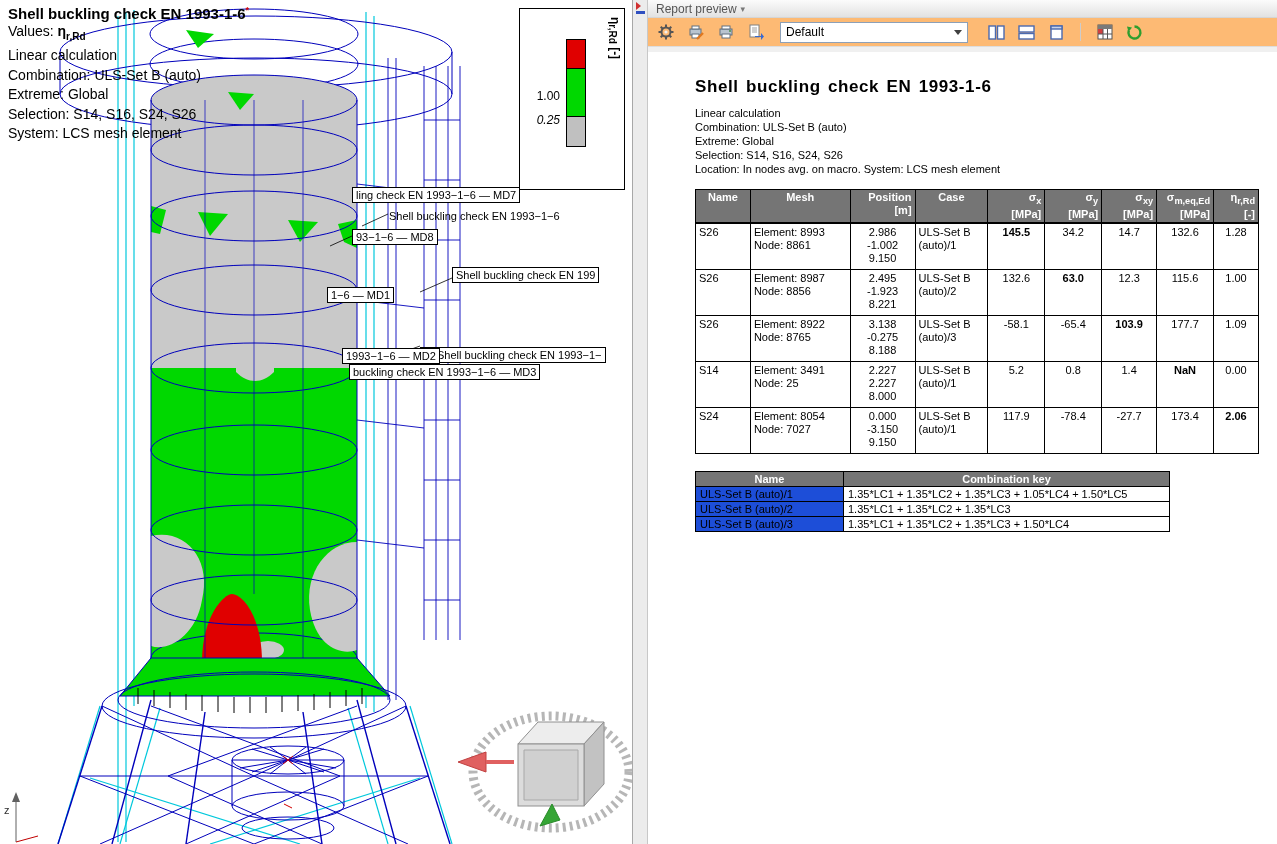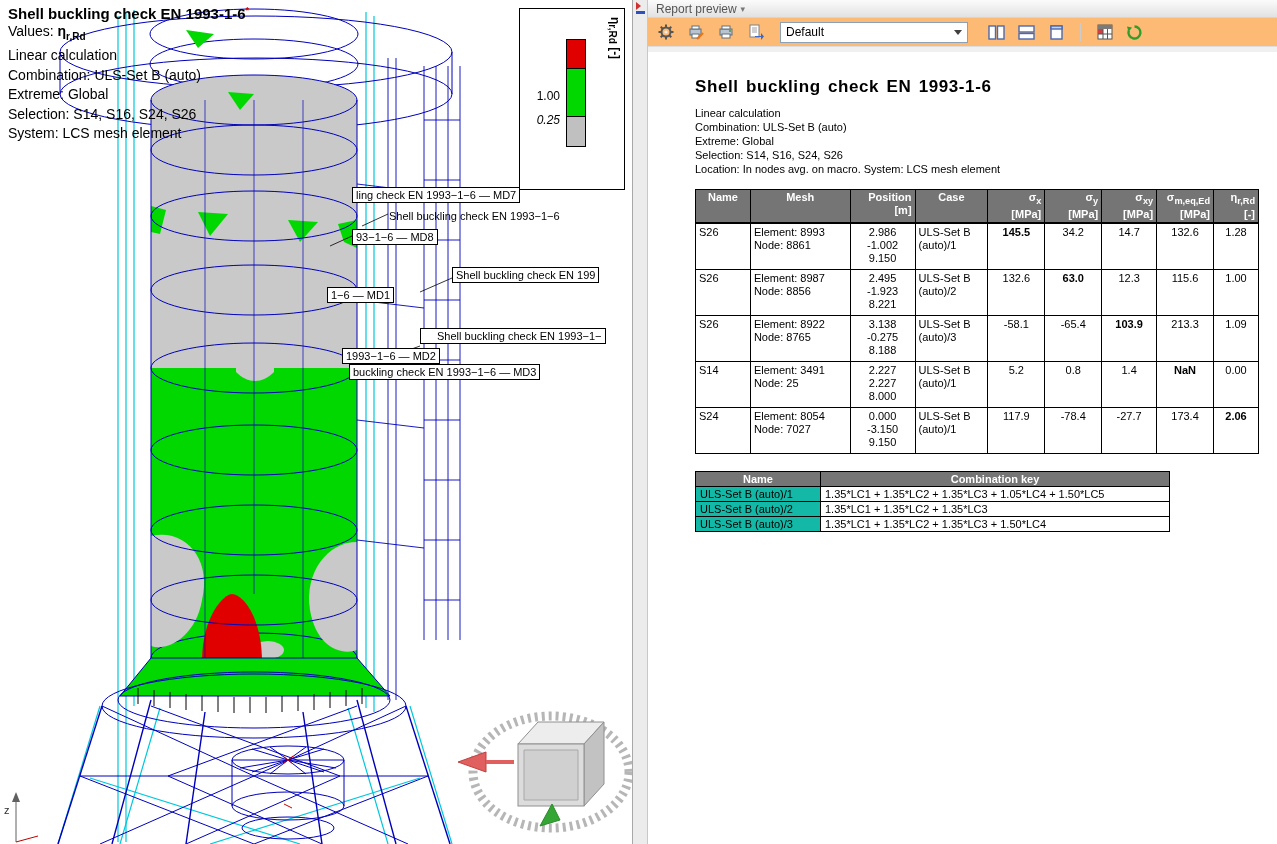--- a/index.html
+++ b/index.html
@@ -60,21 +60,21 @@
   #t1 .th-c{text-align:center;}
   #t1 .th-r{text-align:right;}
   #t1 .c-num,#t1 .c-pos{text-align:center;}
   #t1 tbody tr{height:46px;}
   #t1 thead tr{border-bottom:2px solid #000;}
   .xbold{font-weight:bold;}
 
   #t2{margin-top:17px;width:475px;border:1px solid #000;}
   #t2 th{background:#757575;color:#fff;border:1px solid #000;font-weight:bold;padding:0 3px;line-height:14px;text-align:center;}
   #t2 td{border:1px solid #000;padding:0 4px;line-height:14px;}
-  #t2 .c-label{background:#14b8a6;width:125px;}
+  #t2 .c-label{background:#1d4ed8;width:148px;}
 </style>
 </head>
 <body>
 
 <div id="root">
 
   <div id="viewport">
 
     <svg id="model-svg" width="632" height="844" viewBox="0 0 632 844">
 
@@ -274,21 +274,21 @@
       </div>
       <div class="legend-tick tick-high">1.00</div>
       <div class="legend-tick tick-low">0.25</div>
     </div>
 
     <div class="callout" style="left:352px;top:187px;">ling check EN 1993−1−6 — MD7</div>
     <div class="callout noborder" style="left:386px;top:209px;">Shell buckling check EN 1993−1−6</div>
     <div class="callout" style="left:352px;top:229px;">93−1−6 — MD8</div>
     <div class="callout" style="left:452px;top:267px;text-align:right;">Shell buckling check EN 199</div>
     <div class="callout" style="left:327px;top:287px;">1−6 — MD1</div>
-    <div class="callout" style="left:420px;top:328px;padding-left:16px;">Shell buckling check EN 1993−1−</div>
+    <div class="callout" style="left:420px;top:347px;padding-left:16px;">Shell buckling check EN 1993−1−</div>
     <div class="callout" style="left:342px;top:348px;">1993−1−6 — MD2</div>
     <div class="callout" style="left:349px;top:364px;">buckling check EN 1993−1−6 — MD3</div>
   </div>
 
   <div id="divider">
     <div id="dock-icon">
       <div class="tri"></div>
         <div class="bar"></div>
     </div>
   </div>
@@ -492,21 +492,21 @@
                   <div>-0.275</div>
                   <div>8.188</div>
                 </td>
               <td>
                   <div>ULS-Set B</div>
                   <div>(auto)/3</div>
                 </td>
               <td class="c-num">-58.1</td>
               <td class="c-num">-65.4</td>
               <td class="c-num xbold">103.9</td>
-              <td class="c-num">213.3</td>
+              <td class="c-num">177.7</td>
               <td class="c-num">1.09</td>
             </tr>
             <tr>
               <td>S14</td>
               <td>
                   <div>Element: 3491</div>
                   <div>Node: 25</div>
                 </td>
               <td class="c-pos">
                   <div>2.227</div>

